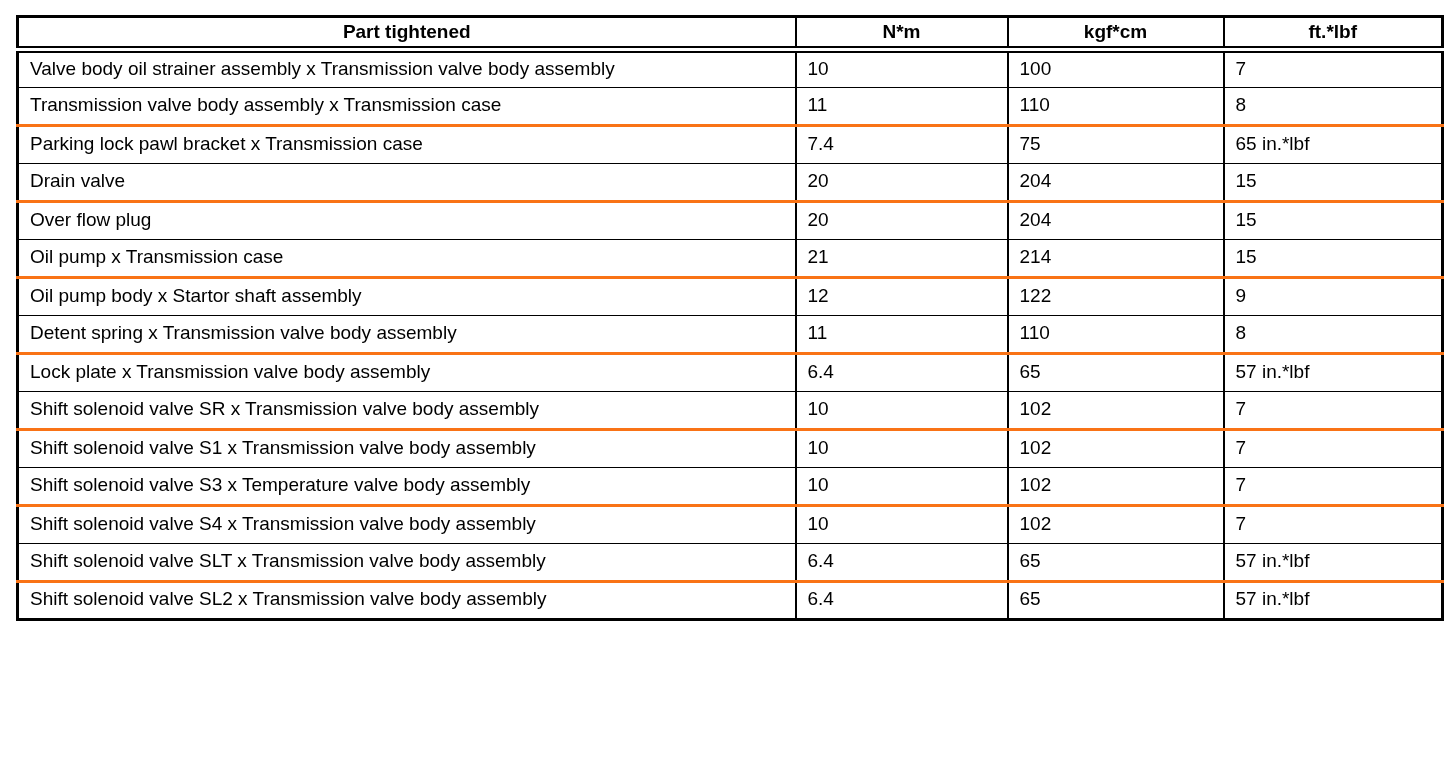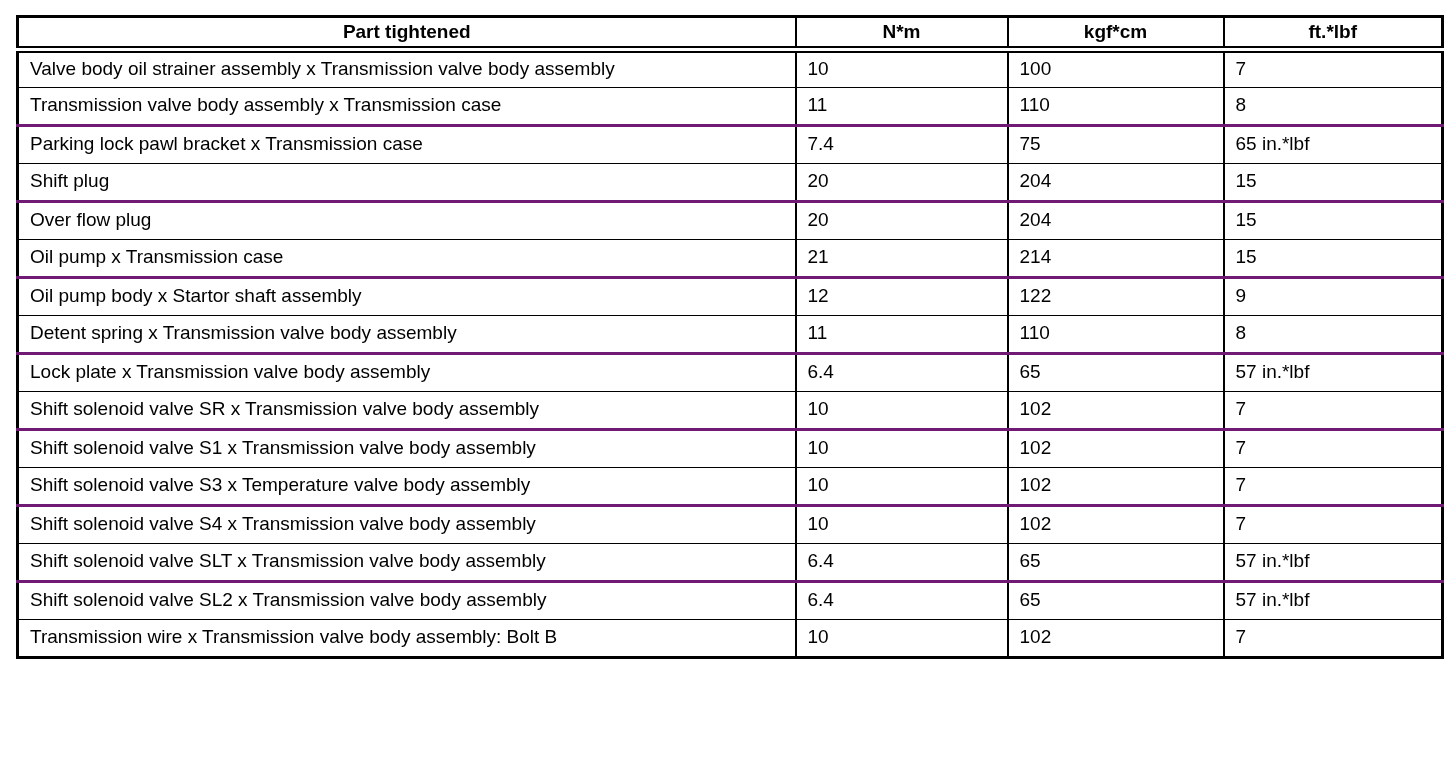--- a/index.html
+++ b/index.html
@@ -46,21 +46,21 @@
     border-bottom: 7px double #000000;
   }
   tbody td {
     height: 38px;
     padding: 2px 11px 4px 11px;
     border-top: 1px solid #000000;
     border-bottom: 1px solid #000000;
     text-align: left;
     vertical-align: middle;
   }
-  tbody tr.group-end td { border-bottom: 3px solid #701a75; }
+  tbody tr.group-end td { border-bottom: 3px solid #f97316; }
 </style>
 </head>
 <body>
 
 <div class="page">
   <table class="torque">
     <colgroup>
       <col class="c-part">
         <col class="c-nm">
         <col class="c-kgf">
@@ -87,21 +87,21 @@
     <td>110</td>
     <td>8</td>
   </tr>
         <tr>
     <td>Parking lock pawl bracket x Transmission case</td>
     <td>7.4</td>
     <td>75</td>
     <td>65 in.*lbf</td>
   </tr>
         <tr class="group-end">
-    <td>Shift plug</td>
+    <td>Drain valve</td>
     <td>20</td>
     <td>204</td>
     <td>15</td>
   </tr>
         <tr>
     <td>Over flow plug</td>
     <td>20</td>
     <td>204</td>
     <td>15</td>
   </tr>
@@ -158,21 +158,15 @@
     <td>6.4</td>
     <td>65</td>
     <td>57 in.*lbf</td>
   </tr>
         <tr>
     <td>Shift solenoid valve SL2 x Transmission valve body assembly</td>
     <td>6.4</td>
     <td>65</td>
     <td>57 in.*lbf</td>
   </tr>
-        <tr>
-    <td>Transmission wire x Transmission valve body assembly: Bolt B</td>
-    <td>10</td>
-    <td>102</td>
-    <td>7</td>
-  </tr>
       </tbody>
   </table>
 </div>
 
 </body></html>

